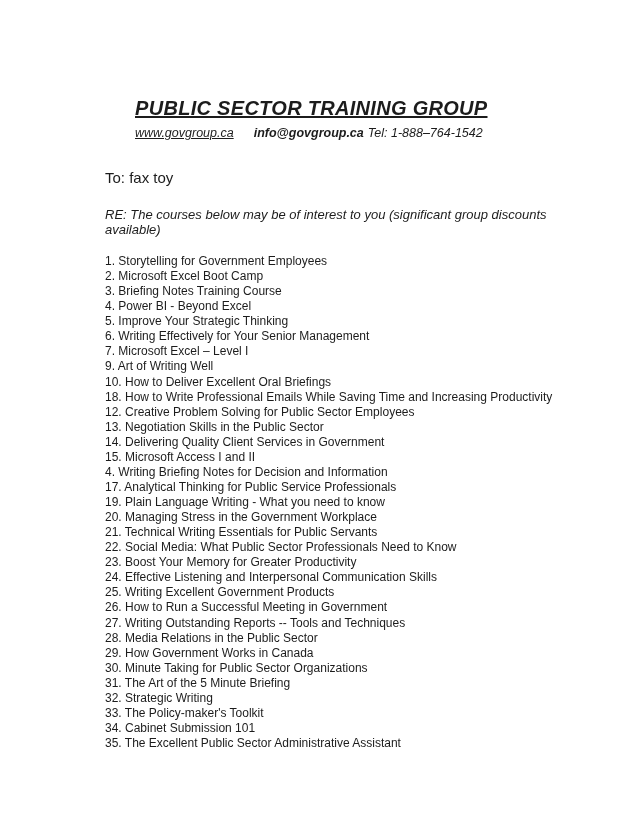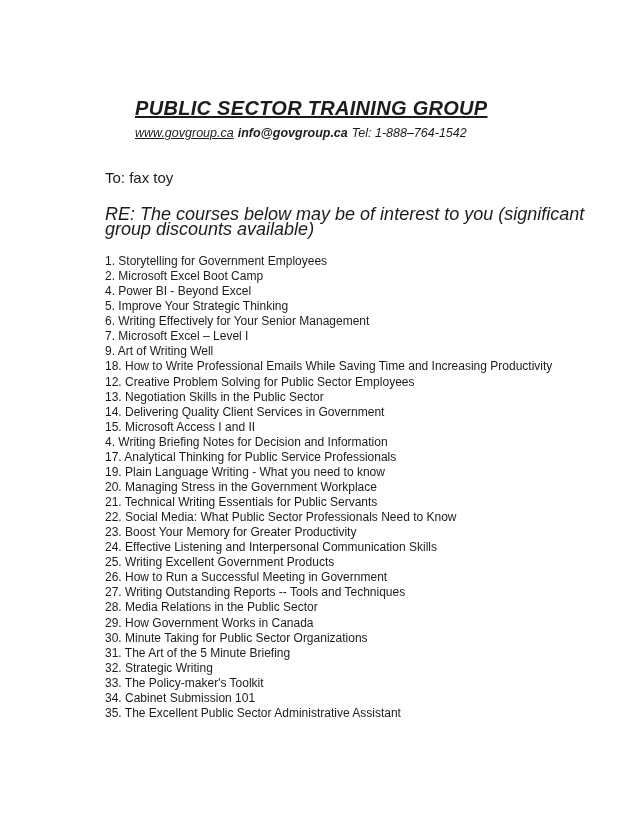--- a/index.html
+++ b/index.html
@@ -34,35 +34,35 @@
   .contact-line {
     margin: 6px 0 0 0;
     font-size: 12.5px;
     font-style: italic;
     line-height: 15px;
     white-space: nowrap;
   }
   .website-link {
     color: inherit;
     text-decoration: underline;
-    margin-right: 4px;
+    margin-right: 20px;
     cursor: pointer;
   }
   .email-text {
     margin-right: 4px;
     font-weight: bold;
   }
   .to-line {
     margin: 28px 0 0 0;
     font-size: 15px;
     line-height: 17px;
   }
   .re-line {
     margin: 21px 0 0 0;
-    font-size: 18px;
+    font-size: 13px;
     font-style: italic;
     line-height: 15px;
   }
   .course-list {
     margin: 17px 0 0 0;
     padding: 0;
     list-style: none;
     font-size: 12px;
     line-height: 15.06px;
   }
@@ -82,25 +82,27 @@
     </p>
   </div>
 
   <p class="to-line">To: fax toy</p>
 
   <p class="re-line">RE: The courses below may be of interest to you (significant group discounts available)</p>
 
   <ul class="course-list">
       <li>1. Storytelling for Government Employees</li>
       <li>2. Microsoft Excel Boot Camp</li>
+      <li>3. Briefing Notes Training Course</li>
       <li>4. Power BI - Beyond Excel</li>
       <li>5. Improve Your Strategic Thinking</li>
       <li>6. Writing Effectively for Your Senior Management</li>
       <li>7. Microsoft Excel – Level I</li>
       <li>9. Art of Writing Well</li>
+      <li>10. How to Deliver Excellent Oral Briefings</li>
       <li>18. How to Write Professional Emails While Saving Time and Increasing Productivity</li>
       <li>12. Creative Problem Solving for Public Sector Employees</li>
       <li>13. Negotiation Skills in the Public Sector</li>
       <li>14. Delivering Quality Client Services in Government</li>
       <li>15. Microsoft Access I and II</li>
       <li>4. Writing Briefing Notes for Decision and Information</li>
       <li>17. Analytical Thinking for Public Service Professionals</li>
       <li>19. Plain Language Writing - What you need to know</li>
       <li>20. Managing Stress in the Government Workplace</li>
       <li>21. Technical Writing Essentials for Public Servants</li>

